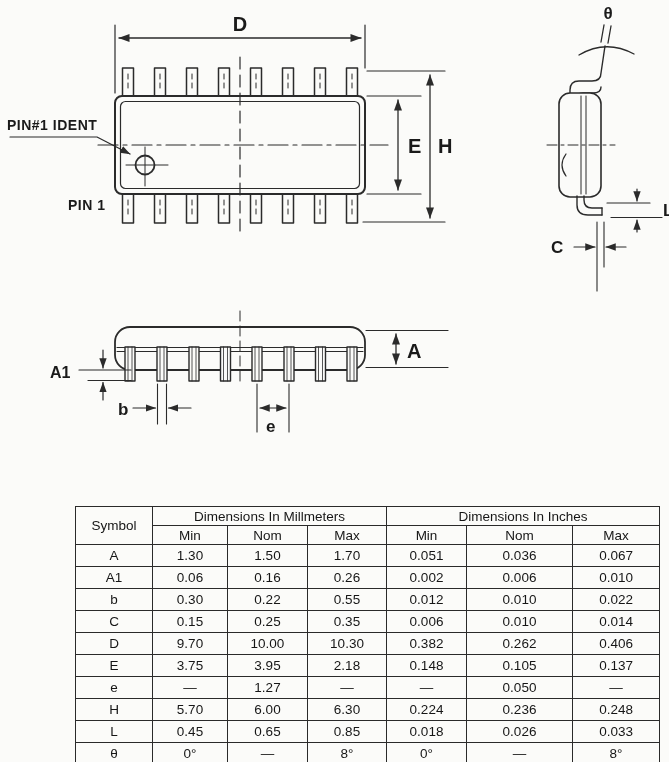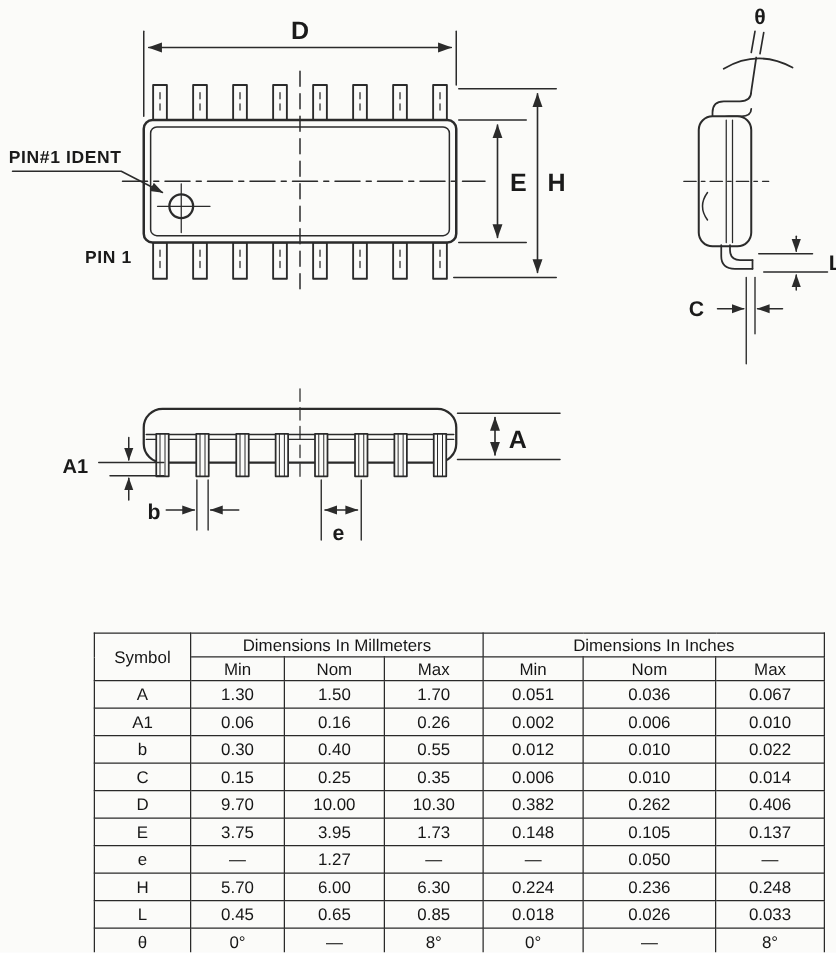--- a/index.html
+++ b/index.html
@@ -274,21 +274,21 @@
         <td>0.06</td>
         <td>0.16</td>
         <td>0.26</td>
         <td>0.002</td>
         <td>0.006</td>
         <td>0.010</td>
       </tr>
       <tr>
         <td>b</td>
         <td>0.30</td>
-        <td>0.40</td>
+        <td>0.22</td>
         <td>0.55</td>
         <td>0.012</td>
         <td>0.010</td>
         <td>0.022</td>
       </tr>
       <tr>
         <td>C</td>
         <td>0.15</td>
         <td>0.25</td>
         <td>0.35</td>
@@ -302,21 +302,21 @@
         <td>10.00</td>
         <td>10.30</td>
         <td>0.382</td>
         <td>0.262</td>
         <td>0.406</td>
       </tr>
       <tr>
         <td>E</td>
         <td>3.75</td>
         <td>3.95</td>
-        <td>1.73</td>
+        <td>2.18</td>
         <td>0.148</td>
         <td>0.105</td>
         <td>0.137</td>
       </tr>
       <tr>
         <td>e</td>
         <td>—</td>
         <td>1.27</td>
         <td>—</td>
         <td>—</td>

